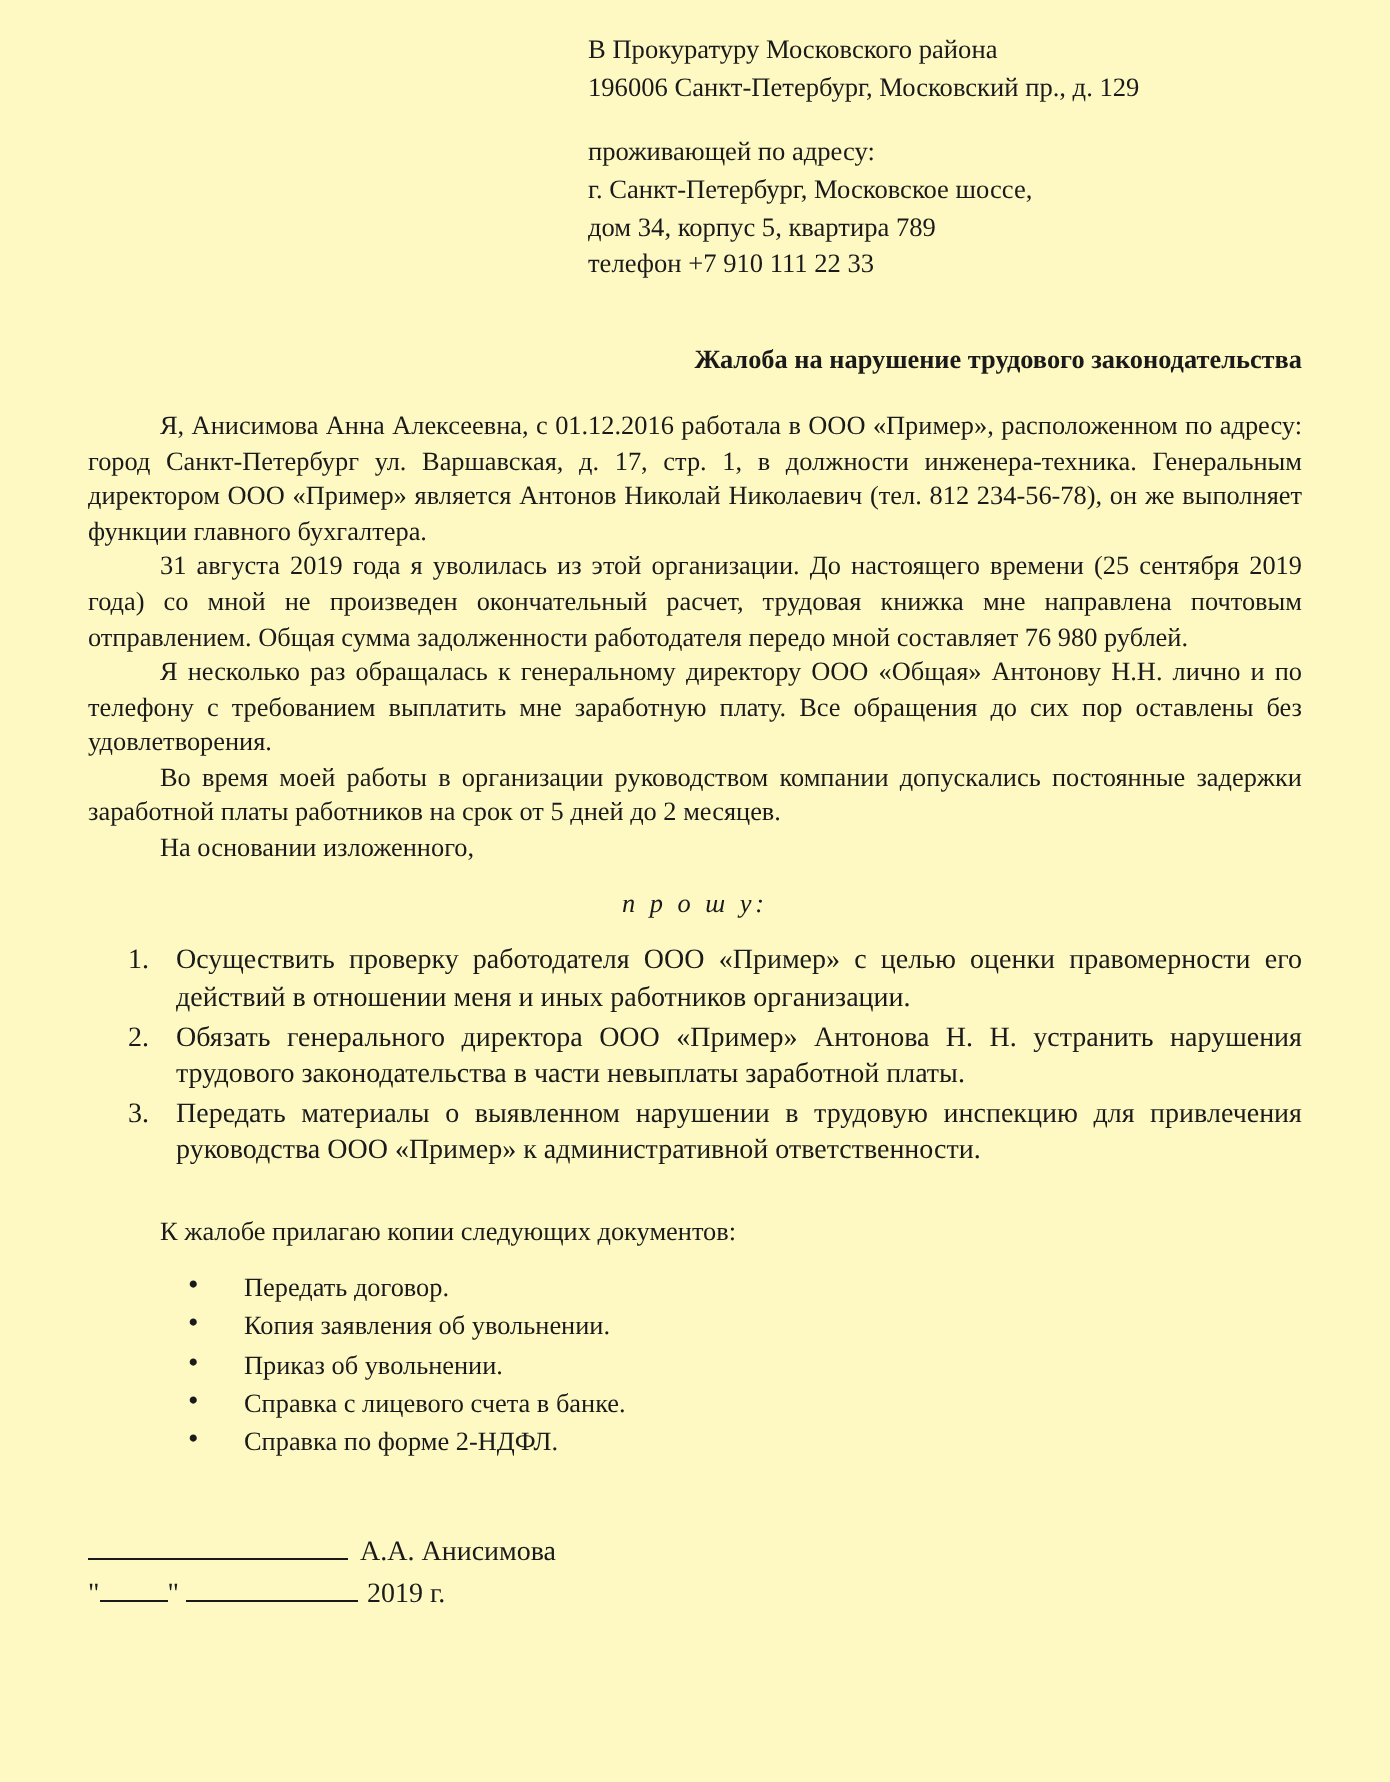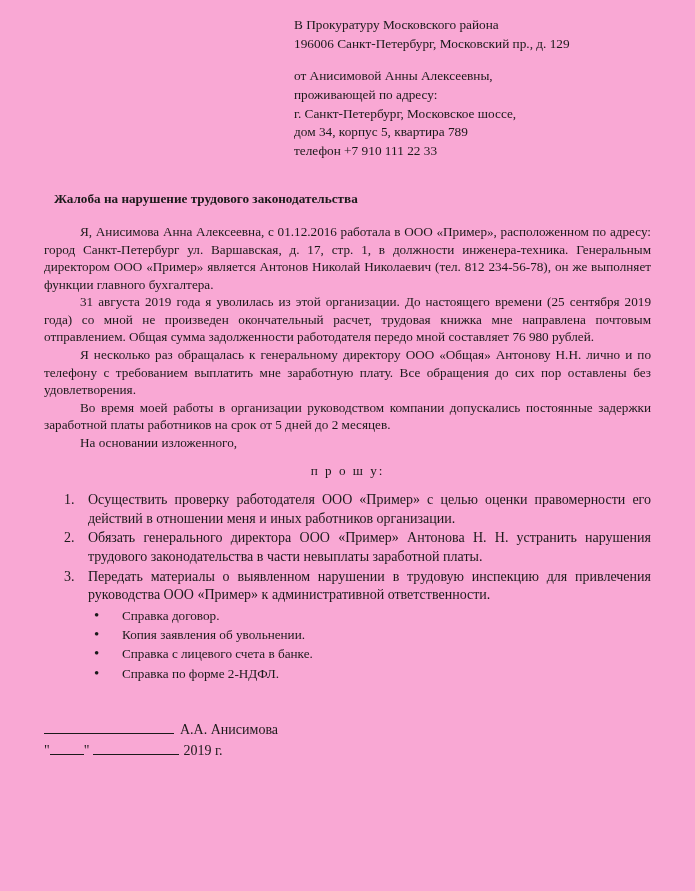--- a/index.html
+++ b/index.html
@@ -13,56 +13,57 @@
     font-family: "Liberation Serif", serif;
     color: #1a1a1a;
     overflow: hidden;
   }
   .page {
     position: relative;
     width: 695px;
     height: 891px;
     box-sizing: border-box;
     padding: 16px 44px 10px 44px;
-    background: #f9a8d4;
+    background: #fef9c3;
   }
   .header-block {
     margin-left: 250px;
     font-size: 13.3px;
     line-height: 1.42;
   }
   .header-line {
     white-space: nowrap;
   }
   .header-gap {
     height: 13px;
   }
   .doc-title {
     margin-top: 30px;
     margin-bottom: 16px;
-    text-align: left;
+    text-align: right;
     font-weight: bold;
     font-size: 13.2px;
     padding-left: 10px;
   }
   .body-text {
     font-size: 13.2px;
     line-height: 1.33;
     text-align: justify;
   }
   .body-text p {
     margin: 0;
     text-indent: 36px;
     font-family: Liberation Serif, serif;
   }
   .prosu {
     text-align: center;
     margin: 12px 0 12px 0;
     font-size: 13.2px;
     letter-spacing: 2px;
+    font-style: italic;
   }
   ol.numlist {
     margin: 0 0 0 0;
     padding-left: 34px;
     font-size: 14px;
     line-height: 1.33;
     text-align: justify;
   }
   ol.numlist li {
     margin-bottom: 1px;
@@ -126,21 +127,20 @@
 </style>
 </head>
 <body>
 
 <div class="page">
 
   <div class="header-block">
     <div class="header-line">В Прокуратуру Московского района</div>
     <div class="header-line">196006 Санкт-Петербург, Московский пр., д. 129</div>
     <div class="header-gap"></div>
-    <div class="header-line">от Анисимовой Анны Алексеевны,</div>
     <div class="header-line">проживающей по адресу:</div>
     <div class="header-line">г. Санкт-Петербург, Московское шоссе,</div>
     <div class="header-line">дом 34, корпус 5, квартира 789</div>
     <div class="header-line">телефон +7 910 111 22 33</div>
   </div>
 
   <div class="doc-title">Жалоба на нарушение трудового законодательства</div>
 
   <div class="body-text">
     <p>Я, Анисимова Анна Алексеевна, с 01.12.2016 работала в ООО «Пример», расположенном по адресу: город Санкт-Петербург ул. Варшавская, д. 17, стр. 1, в должности инженера-техника. Генеральным директором ООО «Пример» является Антонов Николай Николаевич (тел. 812 234-56-78), он же выполняет функции главного бухгалтера.</p>
@@ -151,24 +151,26 @@
   </div>
 
   <div class="prosu">п р о ш у:</div>
 
   <ol class="numlist">
     <li>Осуществить проверку работодателя ООО «Пример» с целью оценки правомерности его действий в отношении меня и иных работников организации.</li>
     <li>Обязать генерального директора ООО «Пример» Антонова Н. Н. устранить нарушения трудового законодательства в части невыплаты заработной платы.</li>
     <li>Передать материалы о выявленном нарушении в трудовую инспекцию для привлечения руководства ООО «Пример» к административной ответственности.</li>
   </ol>
 
+  <div class="attach-intro">К жалобе прилагаю копии следующих документов:</div>
 
   <ul class="bullets">
-    <li>Справка договор.</li>
+    <li>Передать договор.</li>
     <li>Копия заявления об увольнении.</li>
+    <li>Приказ об увольнении.</li>
     <li>Справка с лицевого счета в банке.</li>
     <li>Справка по форме 2-НДФЛ.</li>
   </ul>
 
   <div class="sign-block">
     <div class="sign-line-1">
       <span class="sig-rule"></span><span>А.А. Анисимова</span>
     </div>
     <div class="sign-line-2">
       <span>"</span><span class="date-rule-short"></span><span>"</span><span class="date-rule-long"></span><span>2019 г.</span>

